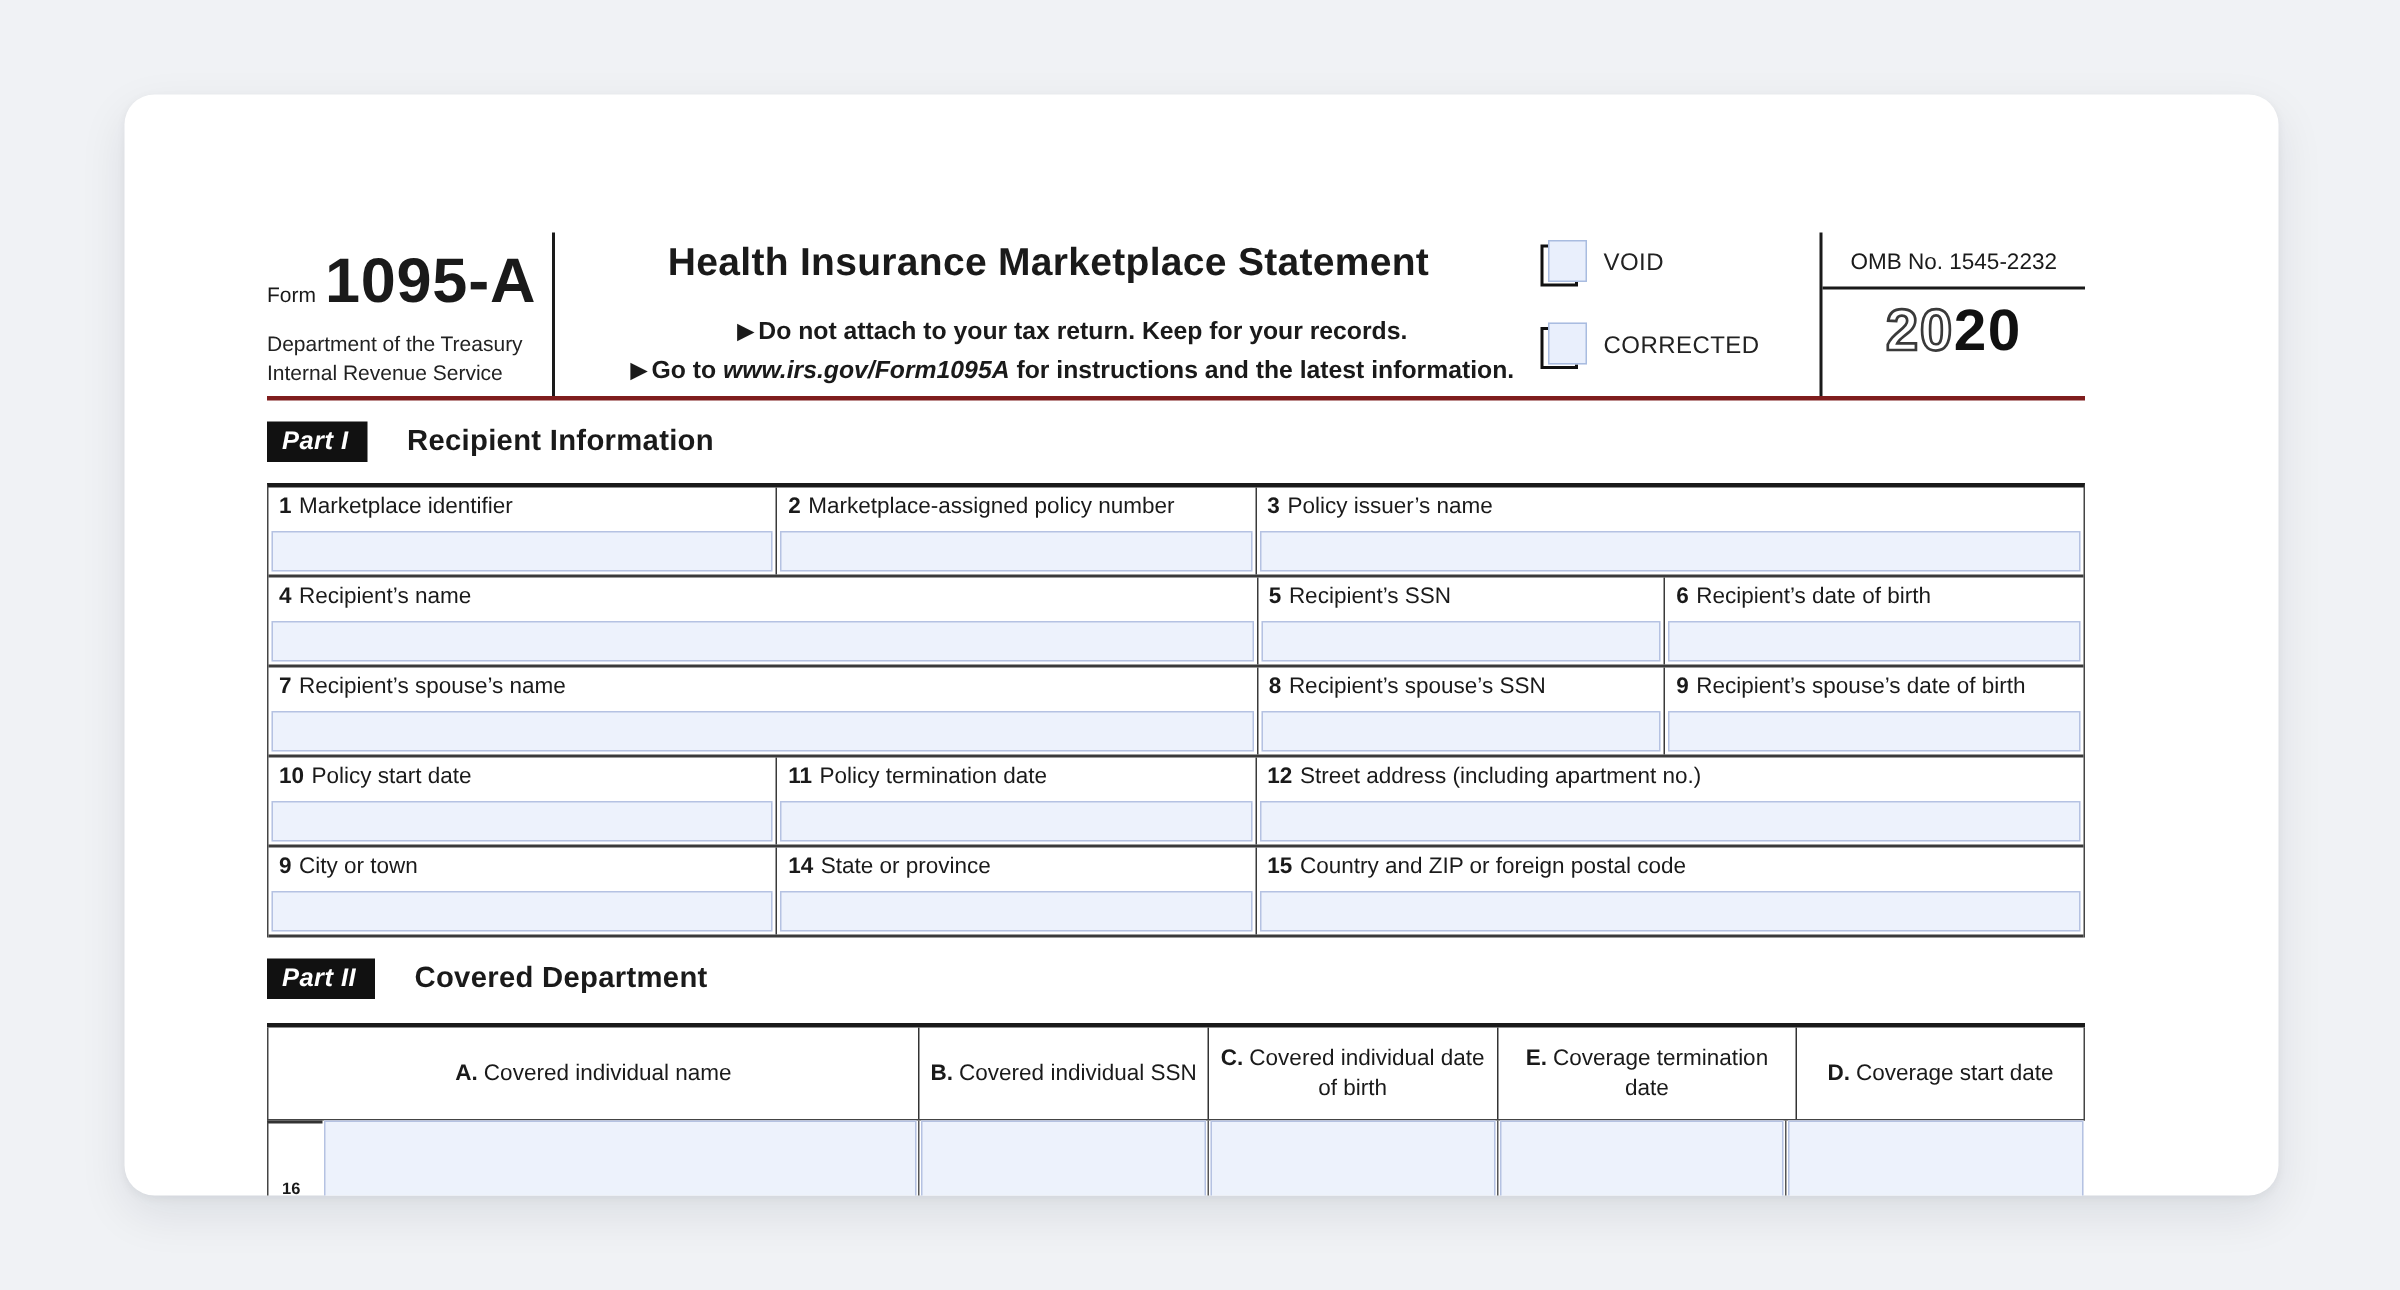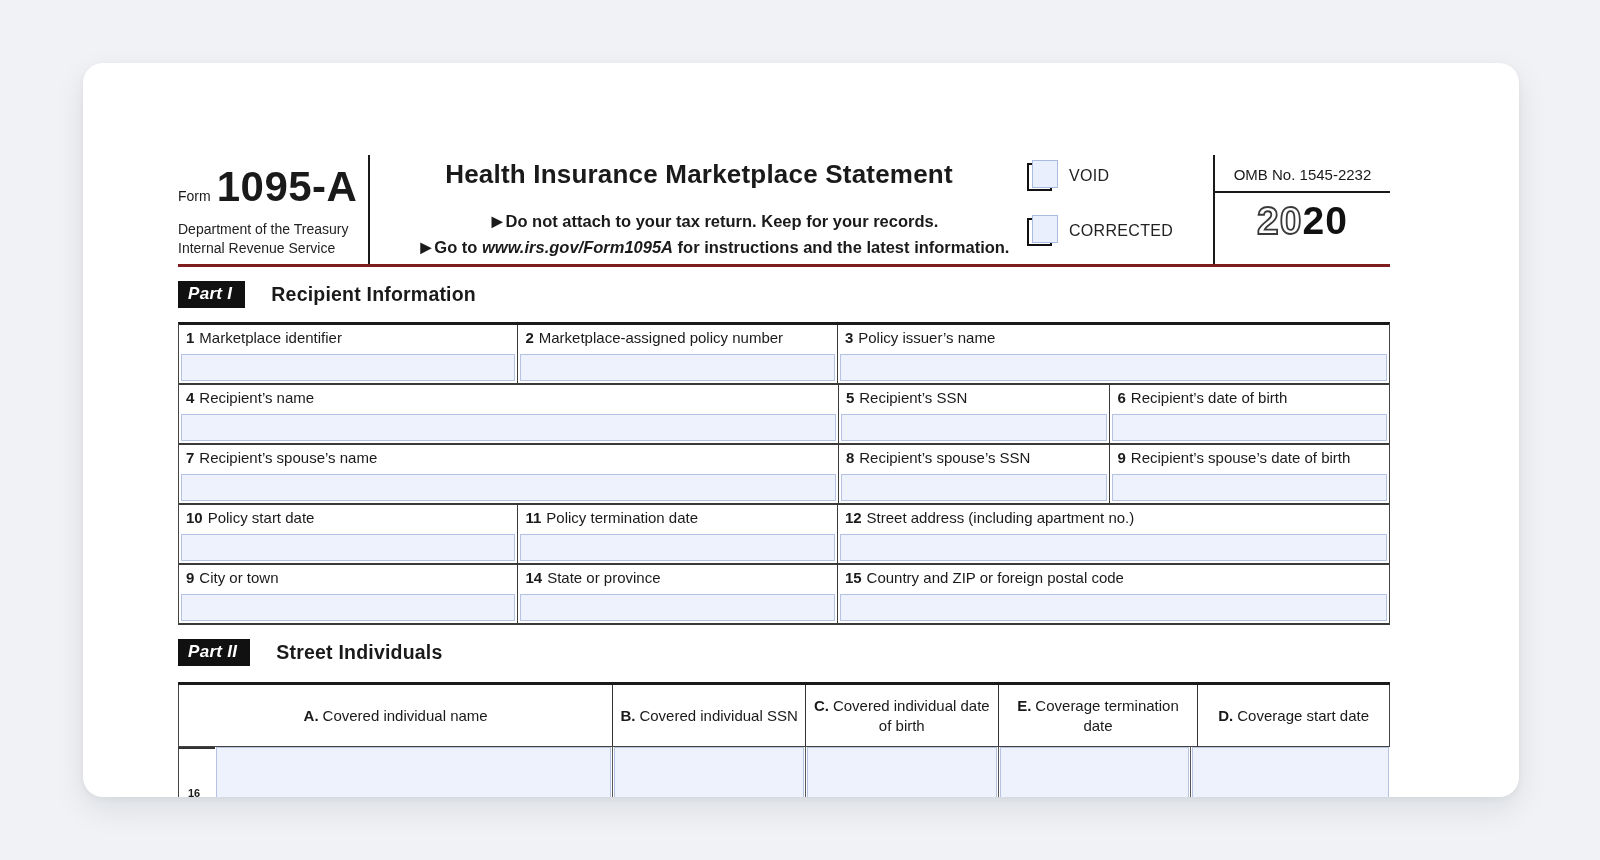--- a/index.html
+++ b/index.html
@@ -216,21 +216,21 @@
         </div>
         <div class="p1-cell w-553">
           <div class="p1-label"><b>15</b><span>Country and ZIP or foreign postal code</span></div>
           <div class="p1-input"></div>
         </div>
       </div>
     </div>
 
     <div class="part-hd">
       <span class="part-badge">Part II</span>
-      <span class="part-title">Street Individuals</span>
+      <span class="part-title">Covered Department</span>
     </div>
 
     <div class="p2">
       <div class="p2-head">
         <div class="p2-hcell hw-434">
             <span><b>A.</b><span>Covered individual name</span></span>
           </div>
         <div class="p2-hcell hw-193">
             <span><b>B.</b><span>Covered individual SSN</span></span>
           </div>

